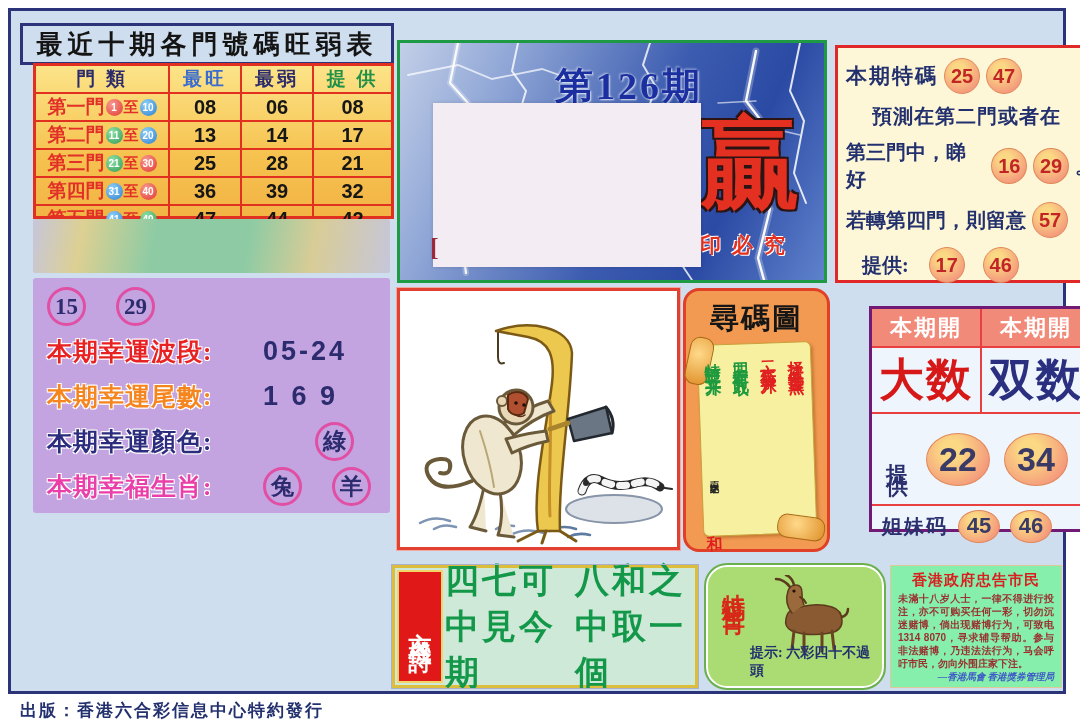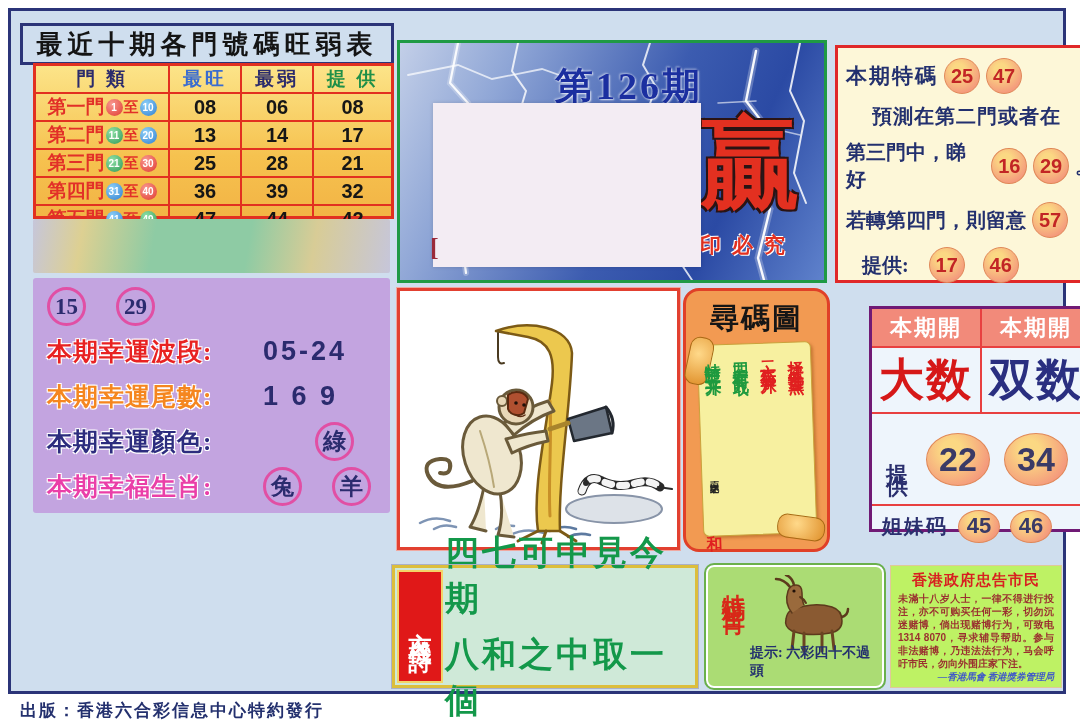--- a/index.html
+++ b/index.html
@@ -107,33 +107,33 @@
   .ball-xl{width:64px;height:53px;border-radius:50%;font:bold 34px "Liberation Sans",sans-serif;color:#3a3a66;}
   .op-sisters{display:flex;align-items:center;height:40px;padding-left:10px;gap:10px;}
   .op-sis-label{font:bold 20px "Liberation Serif",serif;color:#2a2f6e;letter-spacing:2px;}
   .ball-sm{width:42px;height:33px;border-radius:50%;font:bold 22px "Liberation Sans",sans-serif;color:#3a3a66;}
 
   
   .poem{left:392px;top:565px;width:306px;height:123px;border:3px solid #dcbe3c;outline:1px solid #aab0c8;
     background:#cfe9d8;box-sizing:border-box;display:flex;}
   .poem-label{width:42px;background:#e01818;border:2px solid #f3d468;margin:2px;display:flex;align-items:center;justify-content:center;
     writing-mode:vertical-rl;text-orientation:upright;color:#fff;font:bold 23px "Liberation Serif",serif;letter-spacing:9px;}
-  .poem-lines{flex:1;display:flex;flex-direction:column;align-items:center;justify-content:center;gap:10px;}
+  .poem-lines{flex:1;display:flex;flex-direction:row;align-items:center;justify-content:center;gap:10px;}
   .poem-line{font:bold 34px "Liberation Serif",serif;color:#13984a;letter-spacing:3px;}
 
   
   .zodiac{left:706px;top:565px;width:178px;height:123px;background:#abdc74;border:2px solid #ffffff;outline:2px solid #6ab04c;
-    border-radius:8px;box-sizing:border-box;}
+    border-radius:21px;box-sizing:border-box;}
   .zo-label{position:absolute;left:10px;top:8px;writing-mode:vertical-rl;text-orientation:upright;
     font:bold 23px "Liberation Serif",serif;color:#d82818;letter-spacing:6px;}
   .zo-hint{position:absolute;left:42px;bottom:6px;font:bold 14px "Liberation Serif",serif;color:#23306e;}
   .goat{position:absolute;left:62px;top:8px;}
 
   
-  .advice{left:890px;top:565px;width:172px;height:123px;background:#bef264;border:1px solid #e0c898;box-sizing:border-box;padding:5px 7px;}
+  .advice{left:890px;top:565px;width:172px;height:123px;background:#86efac;border:1px solid #e0c898;box-sizing:border-box;padding:5px 7px;}
   .ad-title{text-align:center;font:bold 15px "Liberation Serif",serif;color:#d82020;letter-spacing:1px;margin-bottom:2px;}
   .ad-body{font:bold 10px "Liberation Sans",sans-serif;color:#9a3030;line-height:13px;text-align:justify;}
   .ad-sign{text-align:right;font:italic bold 9.5px "Liberation Serif",serif;color:#4059c8;margin-top:1px;}
 
   
   .footer{left:20px;top:699px;width:1040px;display:flex;justify-content:space-between;
     font:bold 17px "Liberation Serif",serif;color:#23306e;letter-spacing:2px;}
 </style>
 </head>
 <body>

